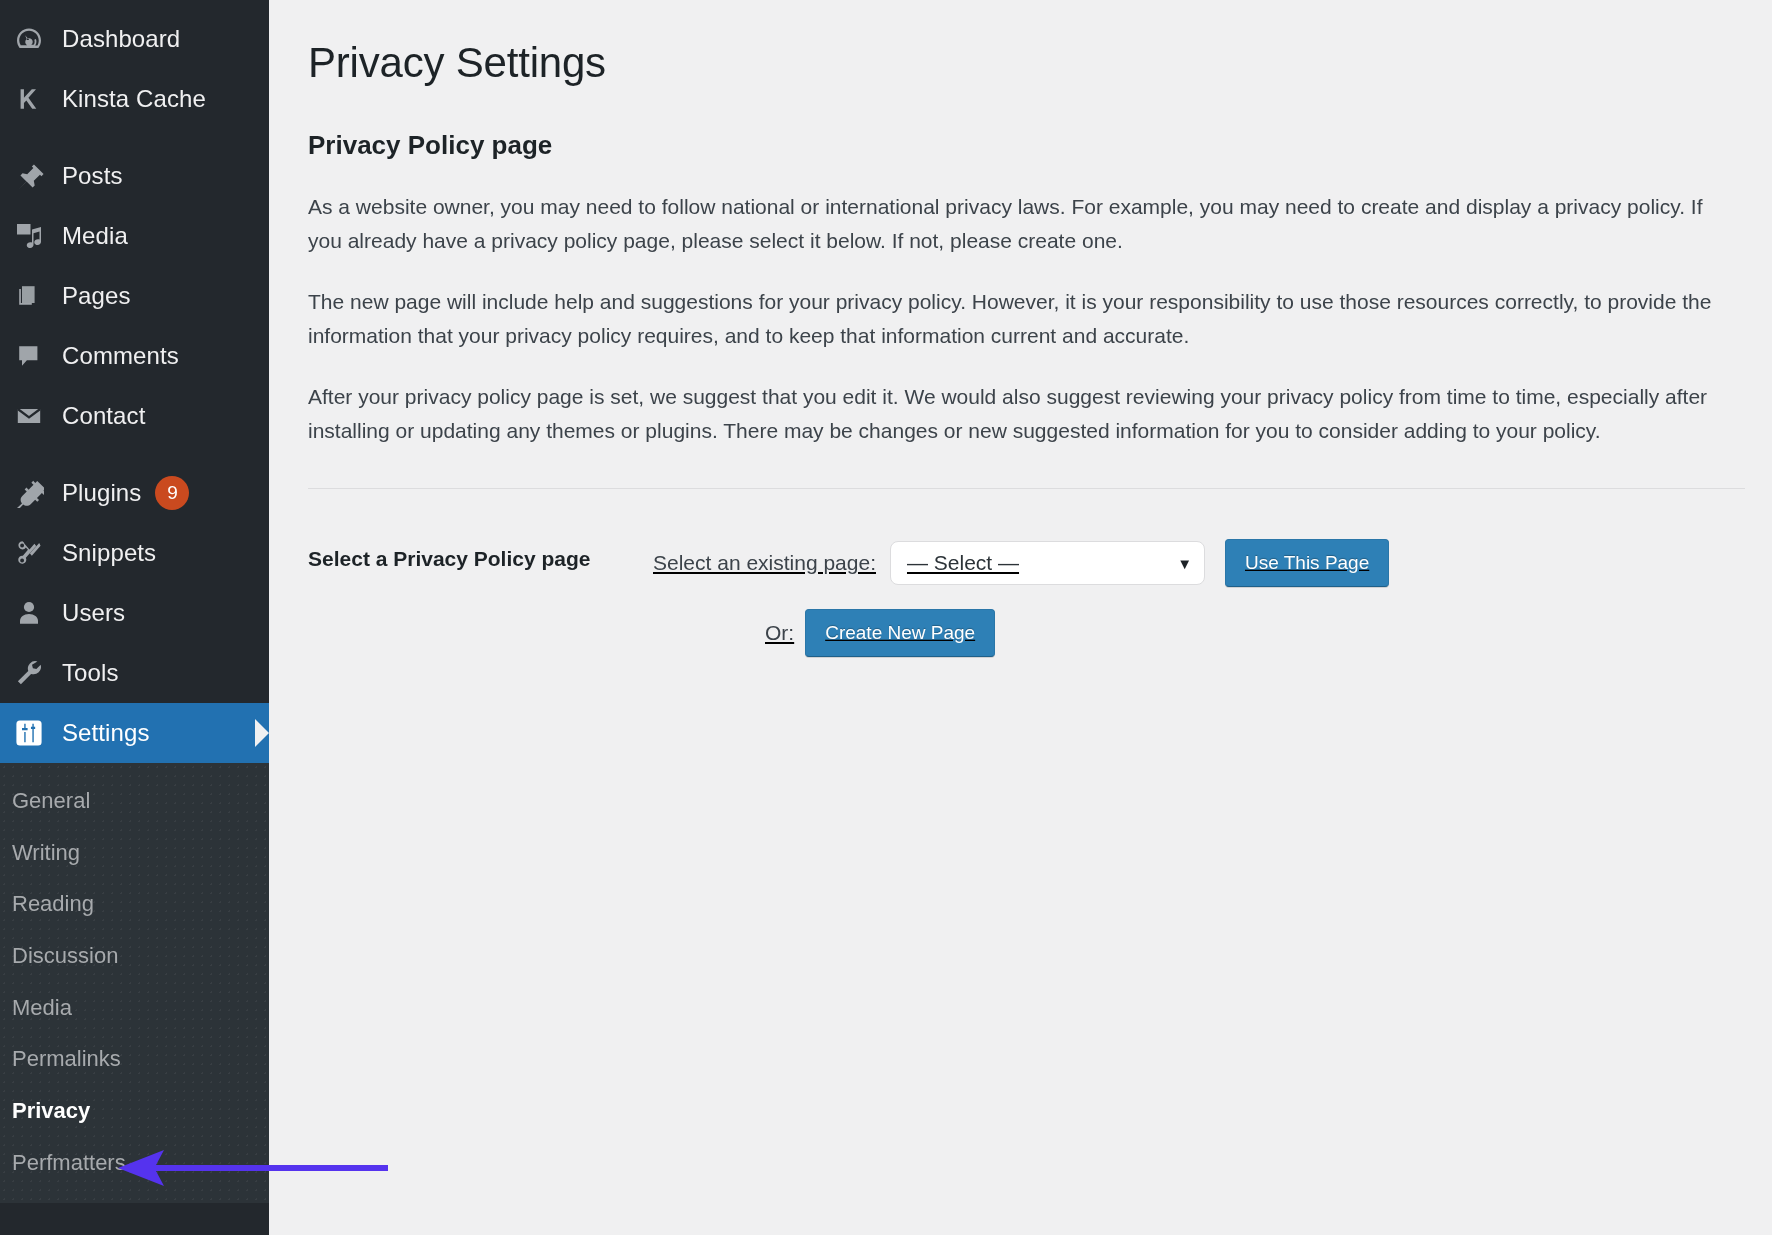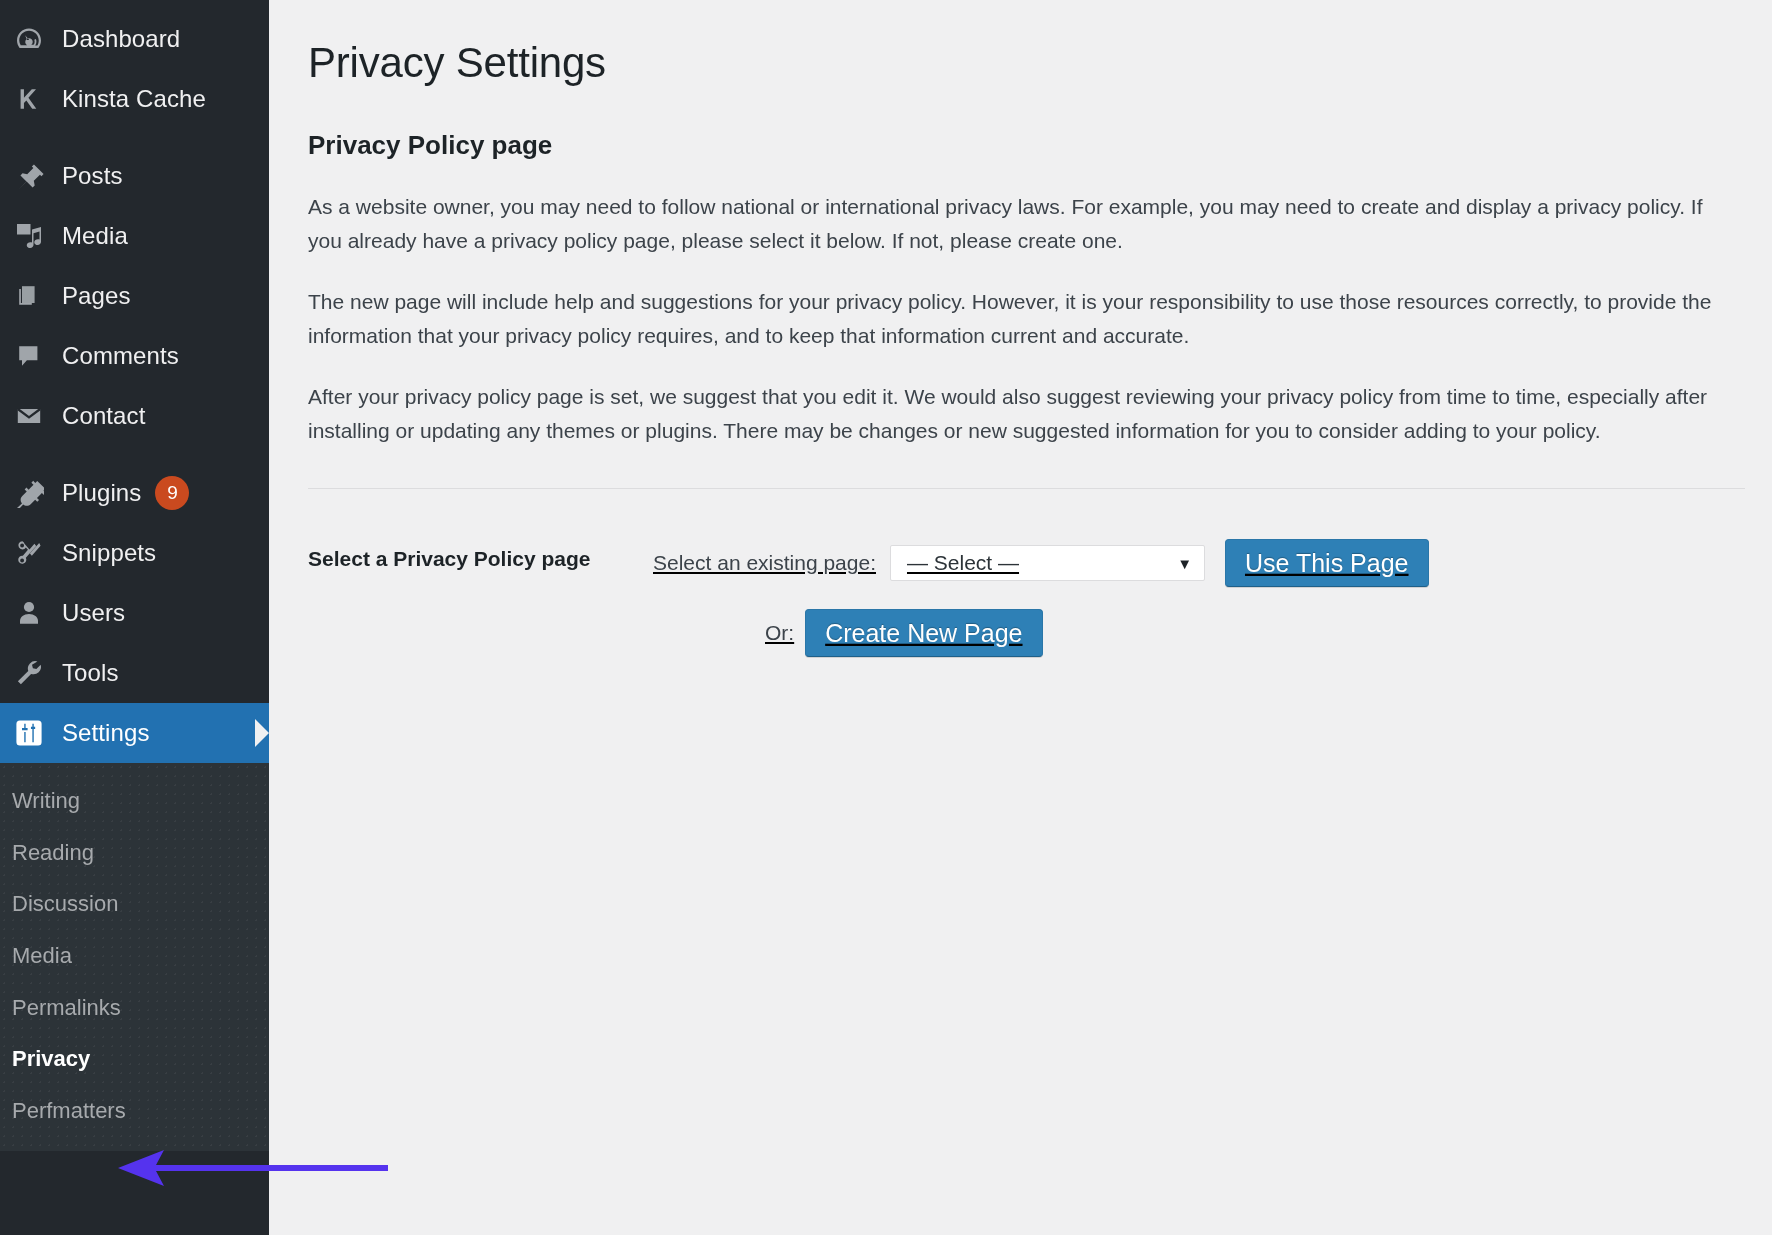--- a/index.html
+++ b/index.html
@@ -196,24 +196,24 @@
   }
   .field-label.or-label {
     min-width: 0;
     margin-right: 11px;
     padding-left: 112px;
   }
 
   .wp-select {
     position: relative;
     width: 315px;
-    height: 36px;
+    height: 44px;
     background: #fff;
     border: 1px solid #dcdcde;
-    border-radius: 2px;
+    border-radius: 8px;
     box-shadow: 0 0 0 transparent;
     display: flex;
     align-items: center;
     padding: 0 34px 0 16px;
     font-size: 21px;
     color: #2c3338;
     cursor: pointer;
     user-select: none;
     text-align: center;
   }
@@ -230,21 +230,21 @@
 
   .wp-button {
     display: inline-flex;
     align-items: center;
     justify-content: center;
     background: #2e80b6;
     border: 1px solid #2a76a8;
     border-bottom-color: #1f6089;
     border-radius: 4px;
     color: #fff;
-    font-size: 25px;
+    font-size: 19px;
     font-family: "Liberation Sans", sans-serif;
     height: 48px;
     padding: 0 19px;
     cursor: pointer;
     text-shadow: 0 -1px 1px rgba(0,0,0,0.28);
     box-shadow: 0 1px 0 rgba(0,0,0,0.12);
     white-space: nowrap;
   }
   .btn-use { margin-left: 20px; }
 
@@ -378,20 +378,21 @@
       <span class="micon">
         <svg width="28" height="28" viewBox="0 0 20 20">
             <rect x="1" y="1" width="18" height="18" rx="2.5" fill="#fff"></rect>
             <path d="M6.6 3.4v3.1H5V8h4V6.5H7.6V3.4zM6.6 9.2v7.4h1V9.2zM12.4 3.4v2.2h-1v1.5h1v9.5h1V7.1h1V5.6h-1V3.4z" fill="#2271b1"></path>
           </svg>
       </span>
       <span class="mname">Settings</span>
     </div>
 
     <div class="submenu">
+      <span class="submenu-item">General</span>
       <span class="submenu-item">Writing</span>
       <span class="submenu-item">Reading</span>
       <span class="submenu-item">Discussion</span>
       <span class="submenu-item">Media</span>
       <span class="submenu-item">Permalinks</span>
       <span class="submenu-item current">Privacy</span>
       <span class="submenu-item">Perfmatters</span>
     </div>
   </div>
 

